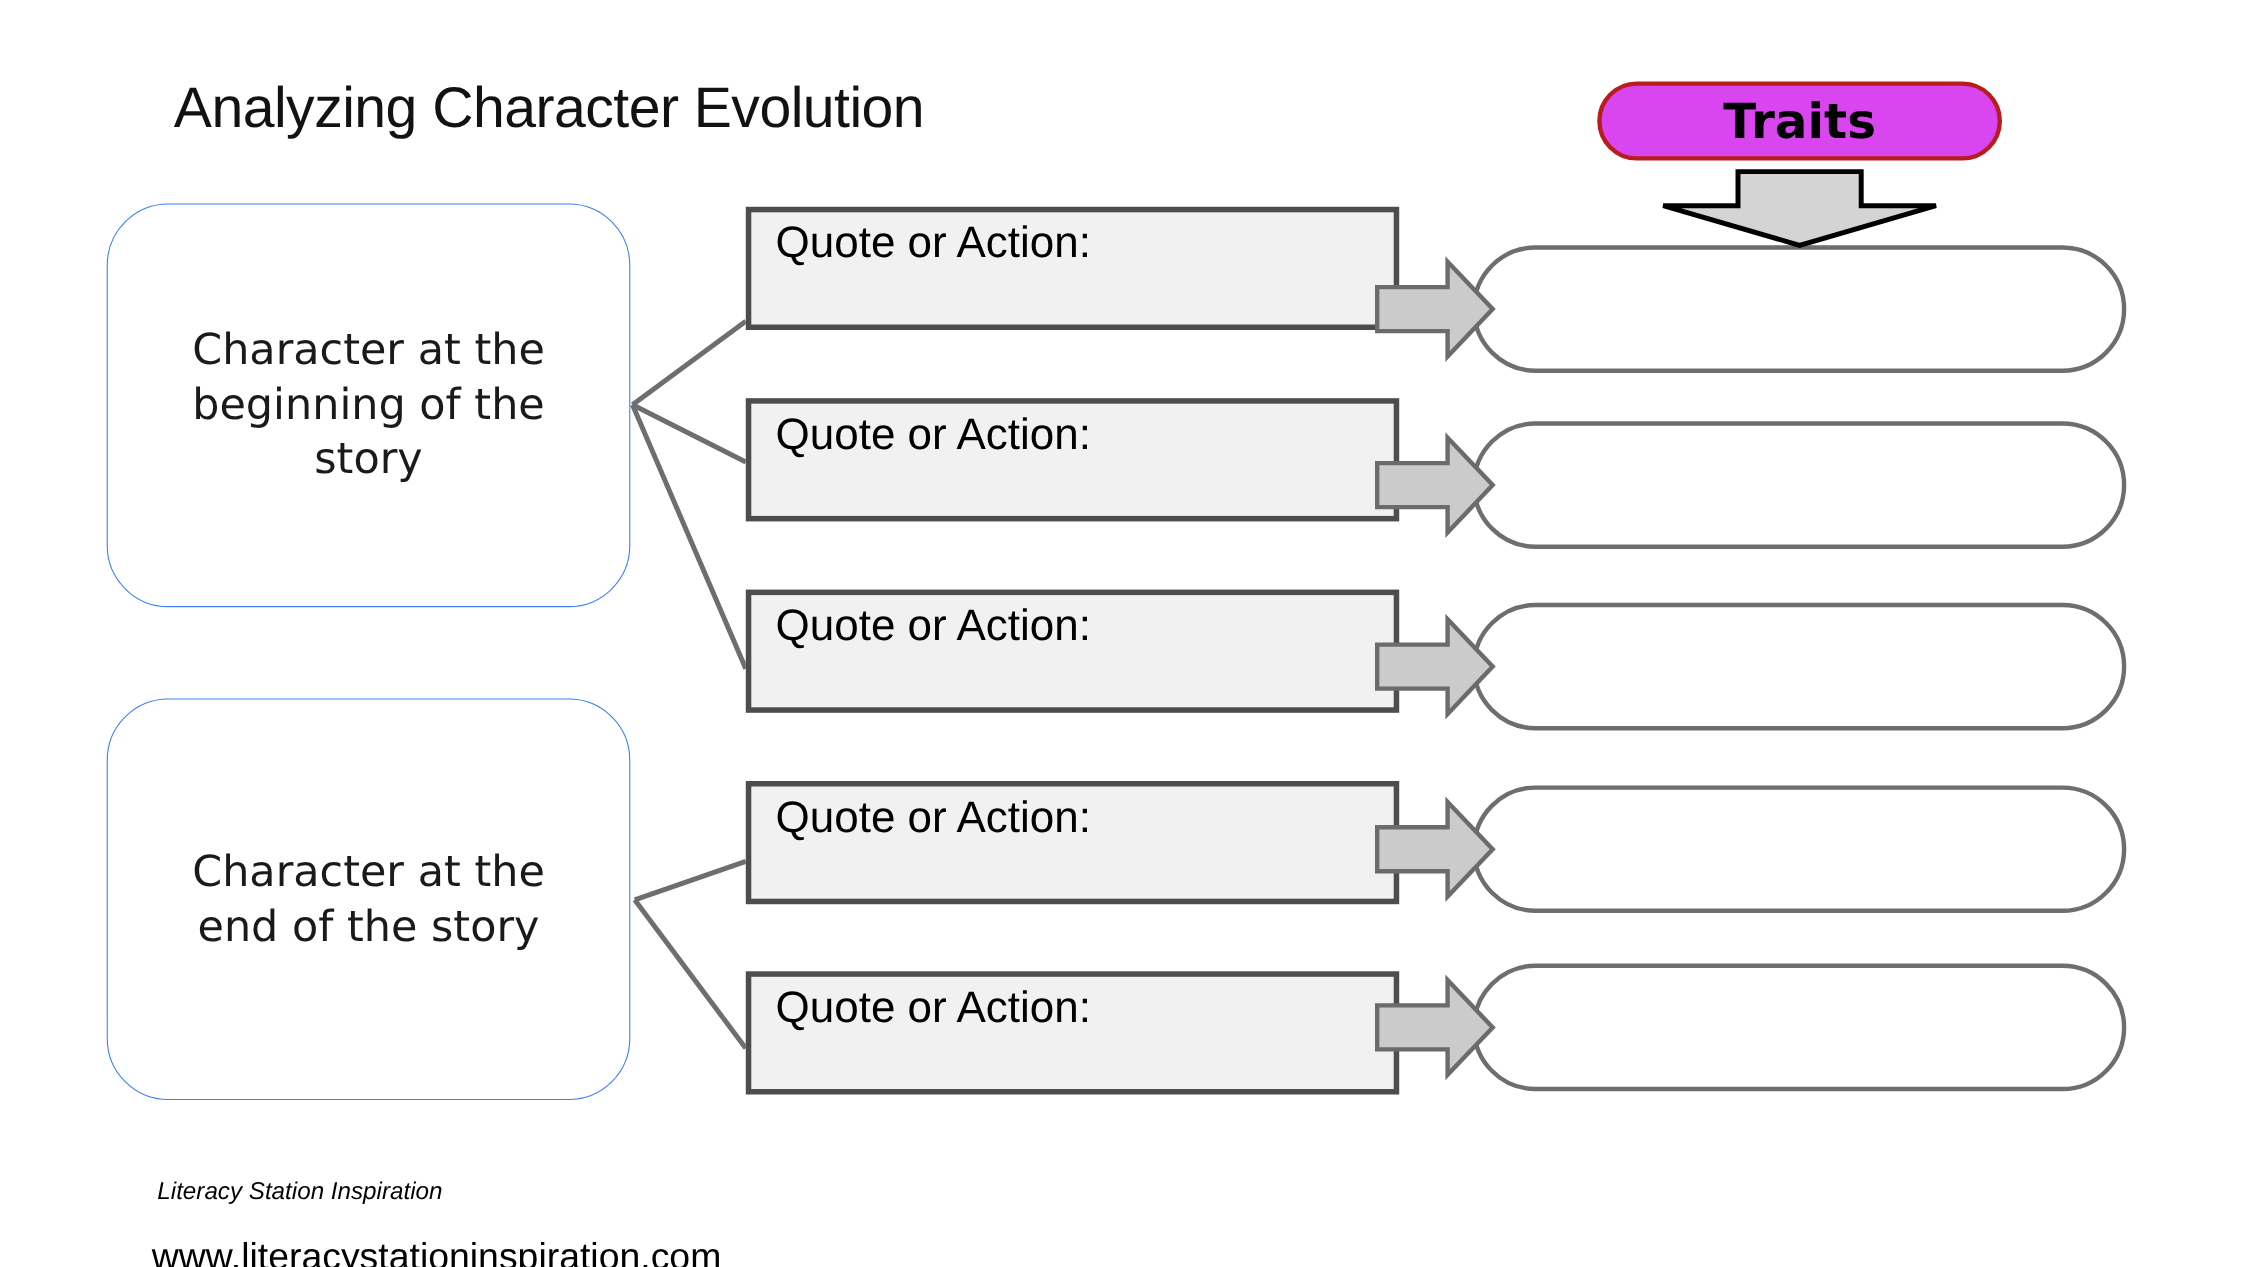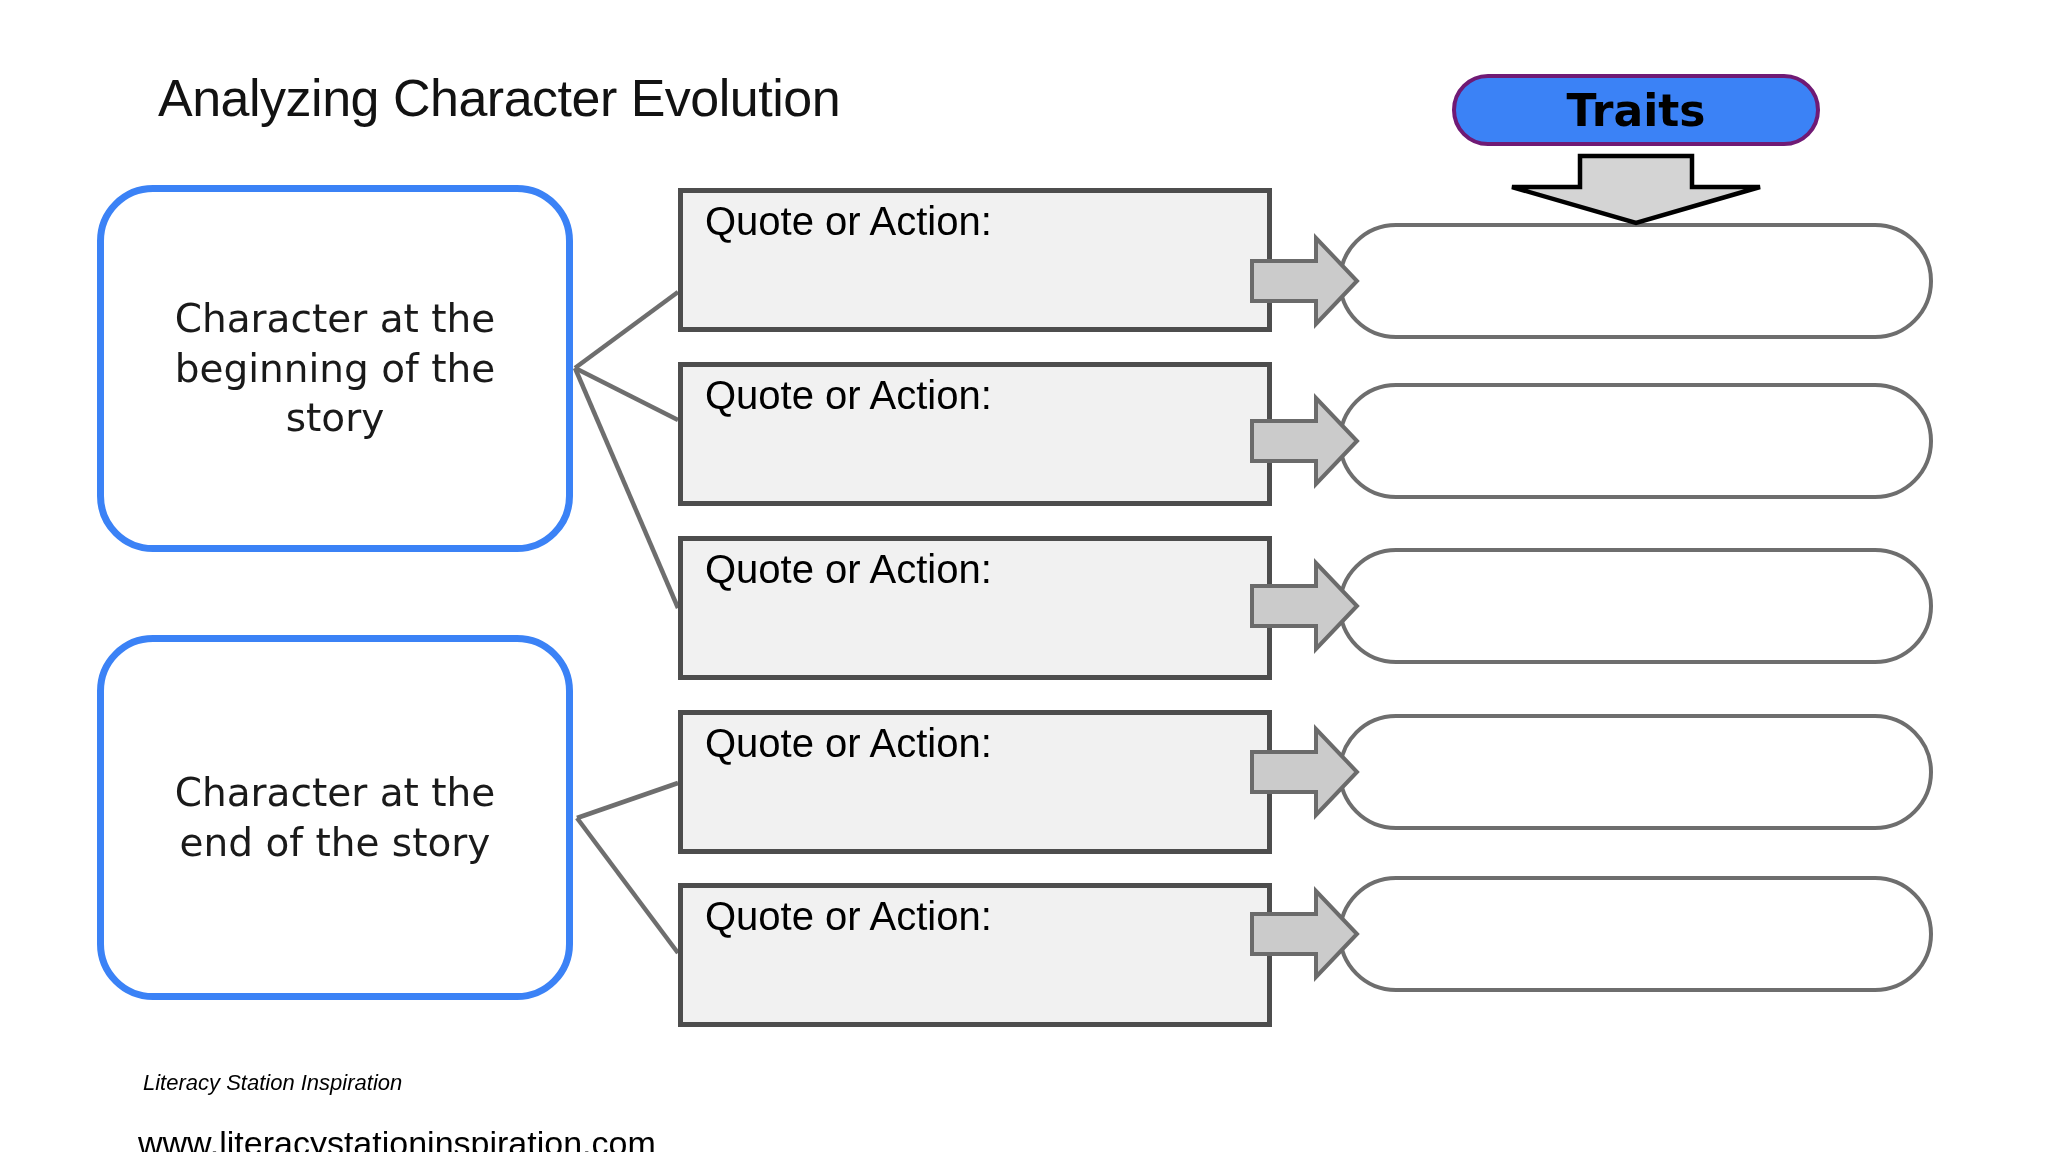--- a/index.html
+++ b/index.html
@@ -24,58 +24,58 @@
     left: 110px; top: 68px;
     font-size: 52px; letter-spacing: -0.5px;
     color: #121212;
     z-index: 2;
     margin-left: 48px;
   }
 
   .traits-pill {
     left: 1452px; top: 74px;
     width: 368px; height: 72px;
-    background: #3b82f6;
-    border: 4px solid #701a75;
+    background: #d946ef;
+    border: 4px solid #b91c1c;
     border-radius: 46px;
     box-sizing: border-box;
     display: flex; align-items: center; justify-content: center;
     z-index: 2;
   }
   .traits-pill .traits-text {
     font-family: "DejaVu Sans", sans-serif;
     font-weight: bold;
     font-size: 44px;
     color: #000000;
   }
 
   .char-box {
     left: 97px;
     width: 476px;
     background: #ffffff;
-    border: 7px solid #3b82f6;
+    border: 1px solid #3b82f6;
     border-radius: 56px;
     box-sizing: border-box;
     display: flex; align-items: center; justify-content: center;
     text-align: center;
     z-index: 2;
   }
   .char-box .char-text {
     font-family: "DejaVu Sans", sans-serif;
     font-size: 39px;
     line-height: 1.28;
     color: #1a1a1a;
     white-space: pre-line;
   }
   #char-box-1 { top: 185px; height: 367px; }
   #char-box-2 { top: 635px; height: 365px; }
 
   .quote-box {
     left: 678px;
-    width: 594px; height: 144px;
+    width: 594px; height: 112px;
     background: #f1f1f1;
     border: 5px solid #4d4d4d;
     box-sizing: border-box;
     z-index: 2;
   }
   .quote-box .quote-label {
     padding: 6px 0 0 22px;
     font-size: 40px;
     color: #000000;
   }

